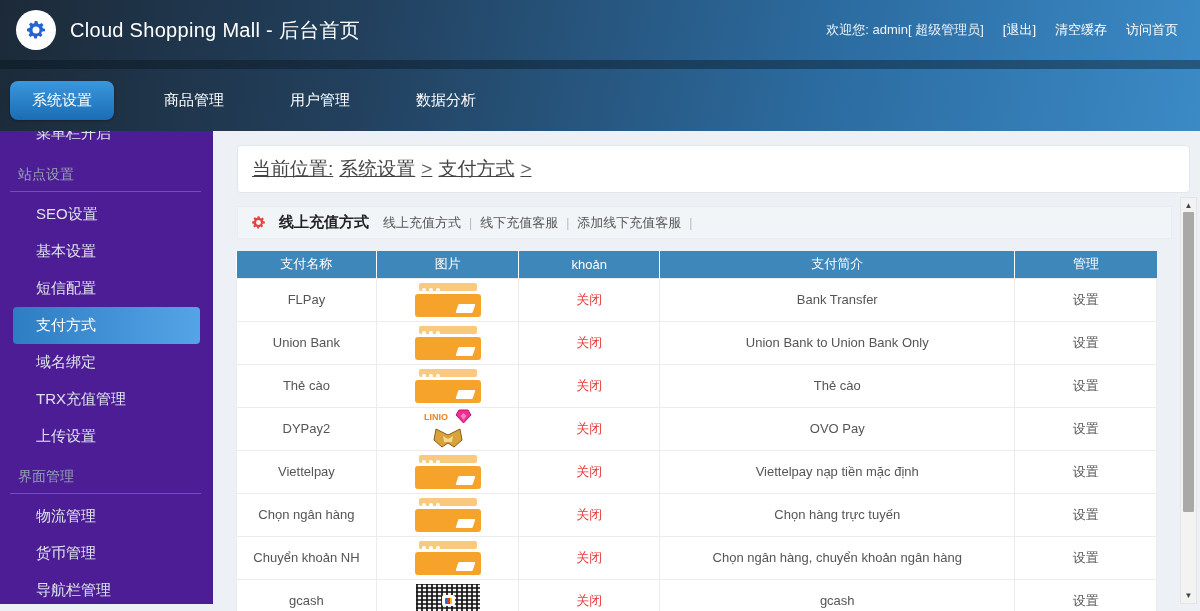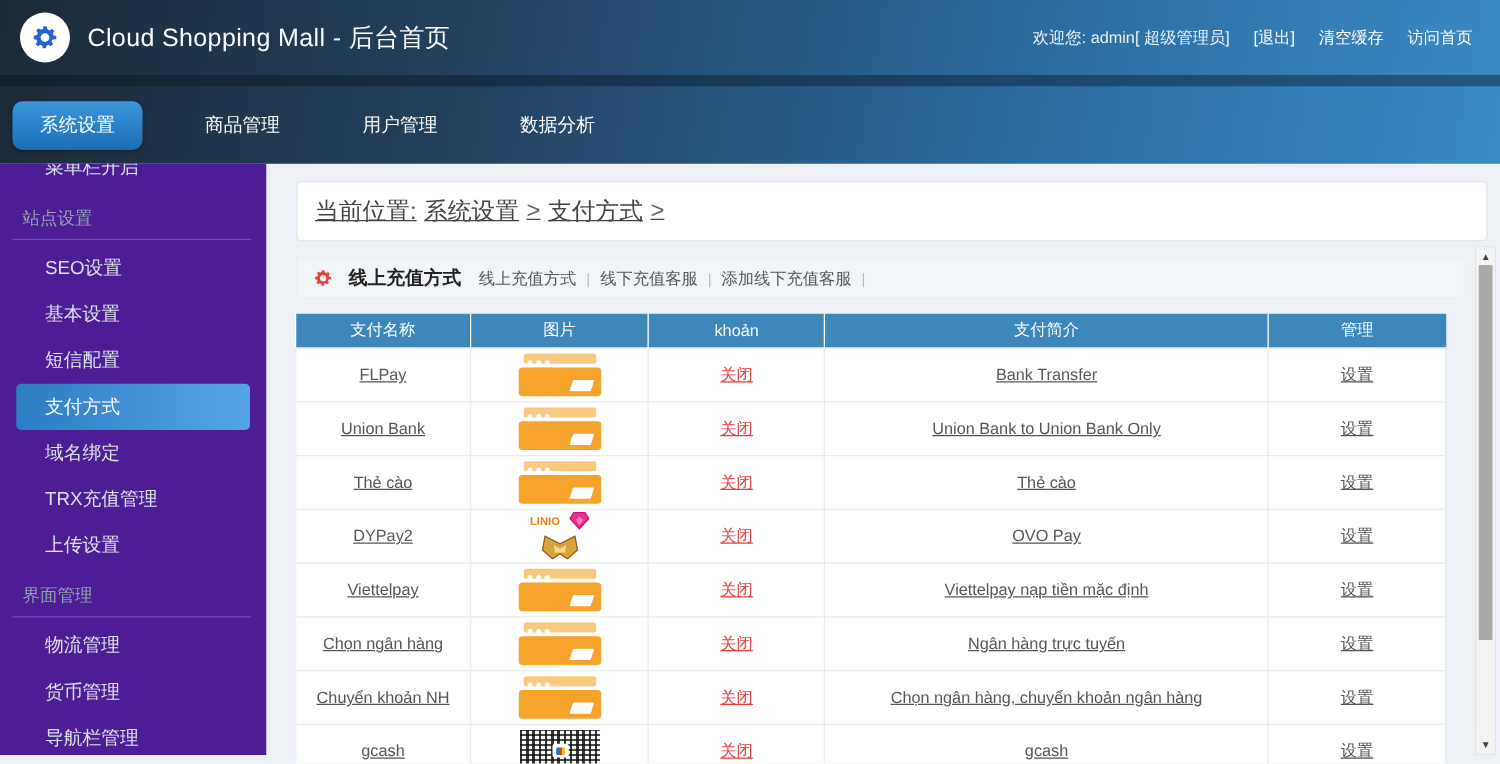--- a/index.html
+++ b/index.html
@@ -73,21 +73,21 @@
     margin:12px 28px 0 23px; border-collapse:collapse; width:921px; table-layout:fixed;
     background:#fff;
   }
   .pay-table thead th {
     background:#3e87ba; color:#fff; font-weight:normal; font-size:13px; height:27px;
     border-left:1px solid #fff;
   }
   .pay-table thead th:first-child { border-left:none; }
   .pay-table td {
     border:1px solid #ececec; text-align:center; vertical-align:middle;
-    height:43px; font-size:13px; color:#555; overflow:hidden;text-decoration:underline;
+    height:43px; font-size:13px; color:#555; overflow:hidden;
   }
   td.status { color:#e53c3c; cursor:pointer; }
   td.action { cursor:pointer; }
 
   
   .pay-card { width:66px; height:34px; position:relative; display:inline-block; vertical-align:middle; }
   .pay-card .band { position:absolute; top:0; left:4px; right:4px; height:8px; background:#f9c97f; border-radius:2px; }
   .pay-card .bodyc { position:absolute; top:11px; left:0; right:0; bottom:0; background:#f5a32b; border-radius:3px; }
   .pay-card .dots { position:absolute; top:5px; left:7px; width:4px; height:4px; border-radius:50%; background:#fff;
       box-shadow:7px 0 0 #fff, 14px 0 0 #fff; }
@@ -289,21 +289,21 @@
             <tr>
     <td>Chọn ngân hàng</td>
     <td>
       <span class="pay-card" style="display: inline-block;">
         <span class="band"></span><span class="bodyc"></span><span class="dots"></span><span class="slip"></span>
       </span>
       
       
     </td>
     <td class="status">关闭</td>
-    <td>Ngân hàng trực tuyến</td>
+    <td>Chọn hàng trực tuyến</td>
     <td class="action">设置</td>
   </tr>
             <tr>
     <td>Chuyển khoản NH</td>
     <td>
       <span class="pay-card" style="display: inline-block;">
         <span class="band"></span><span class="bodyc"></span><span class="dots"></span><span class="slip"></span>
       </span>
       
       

